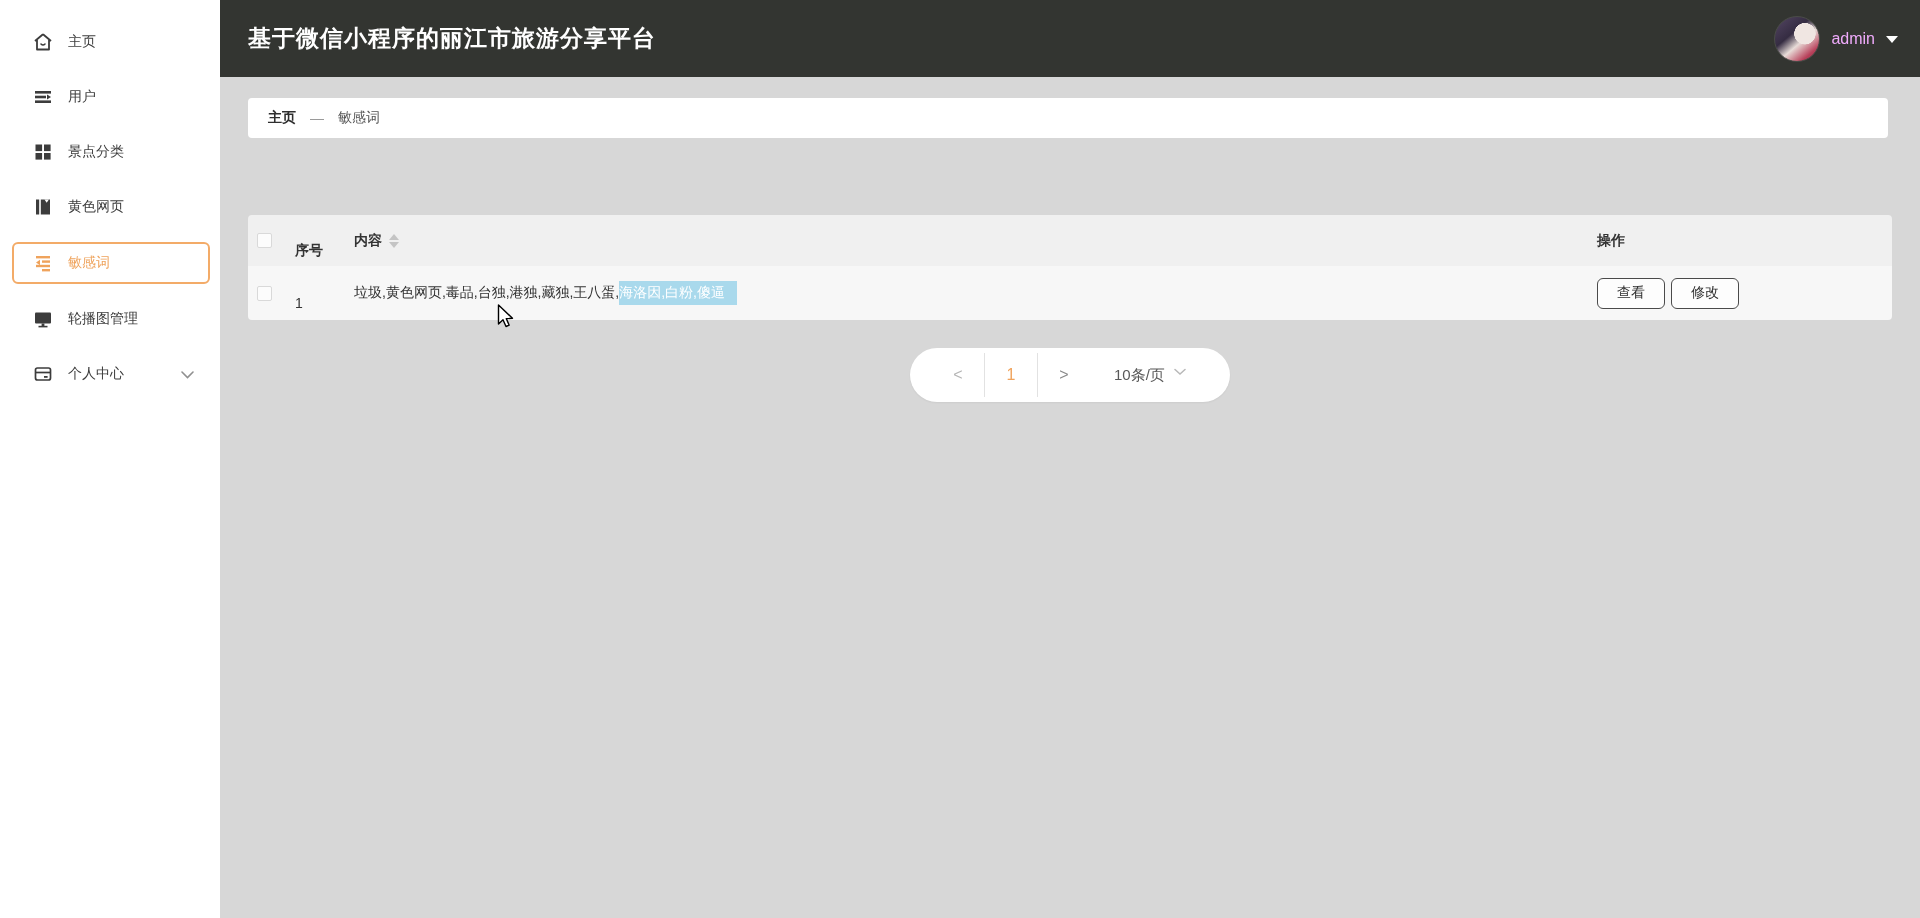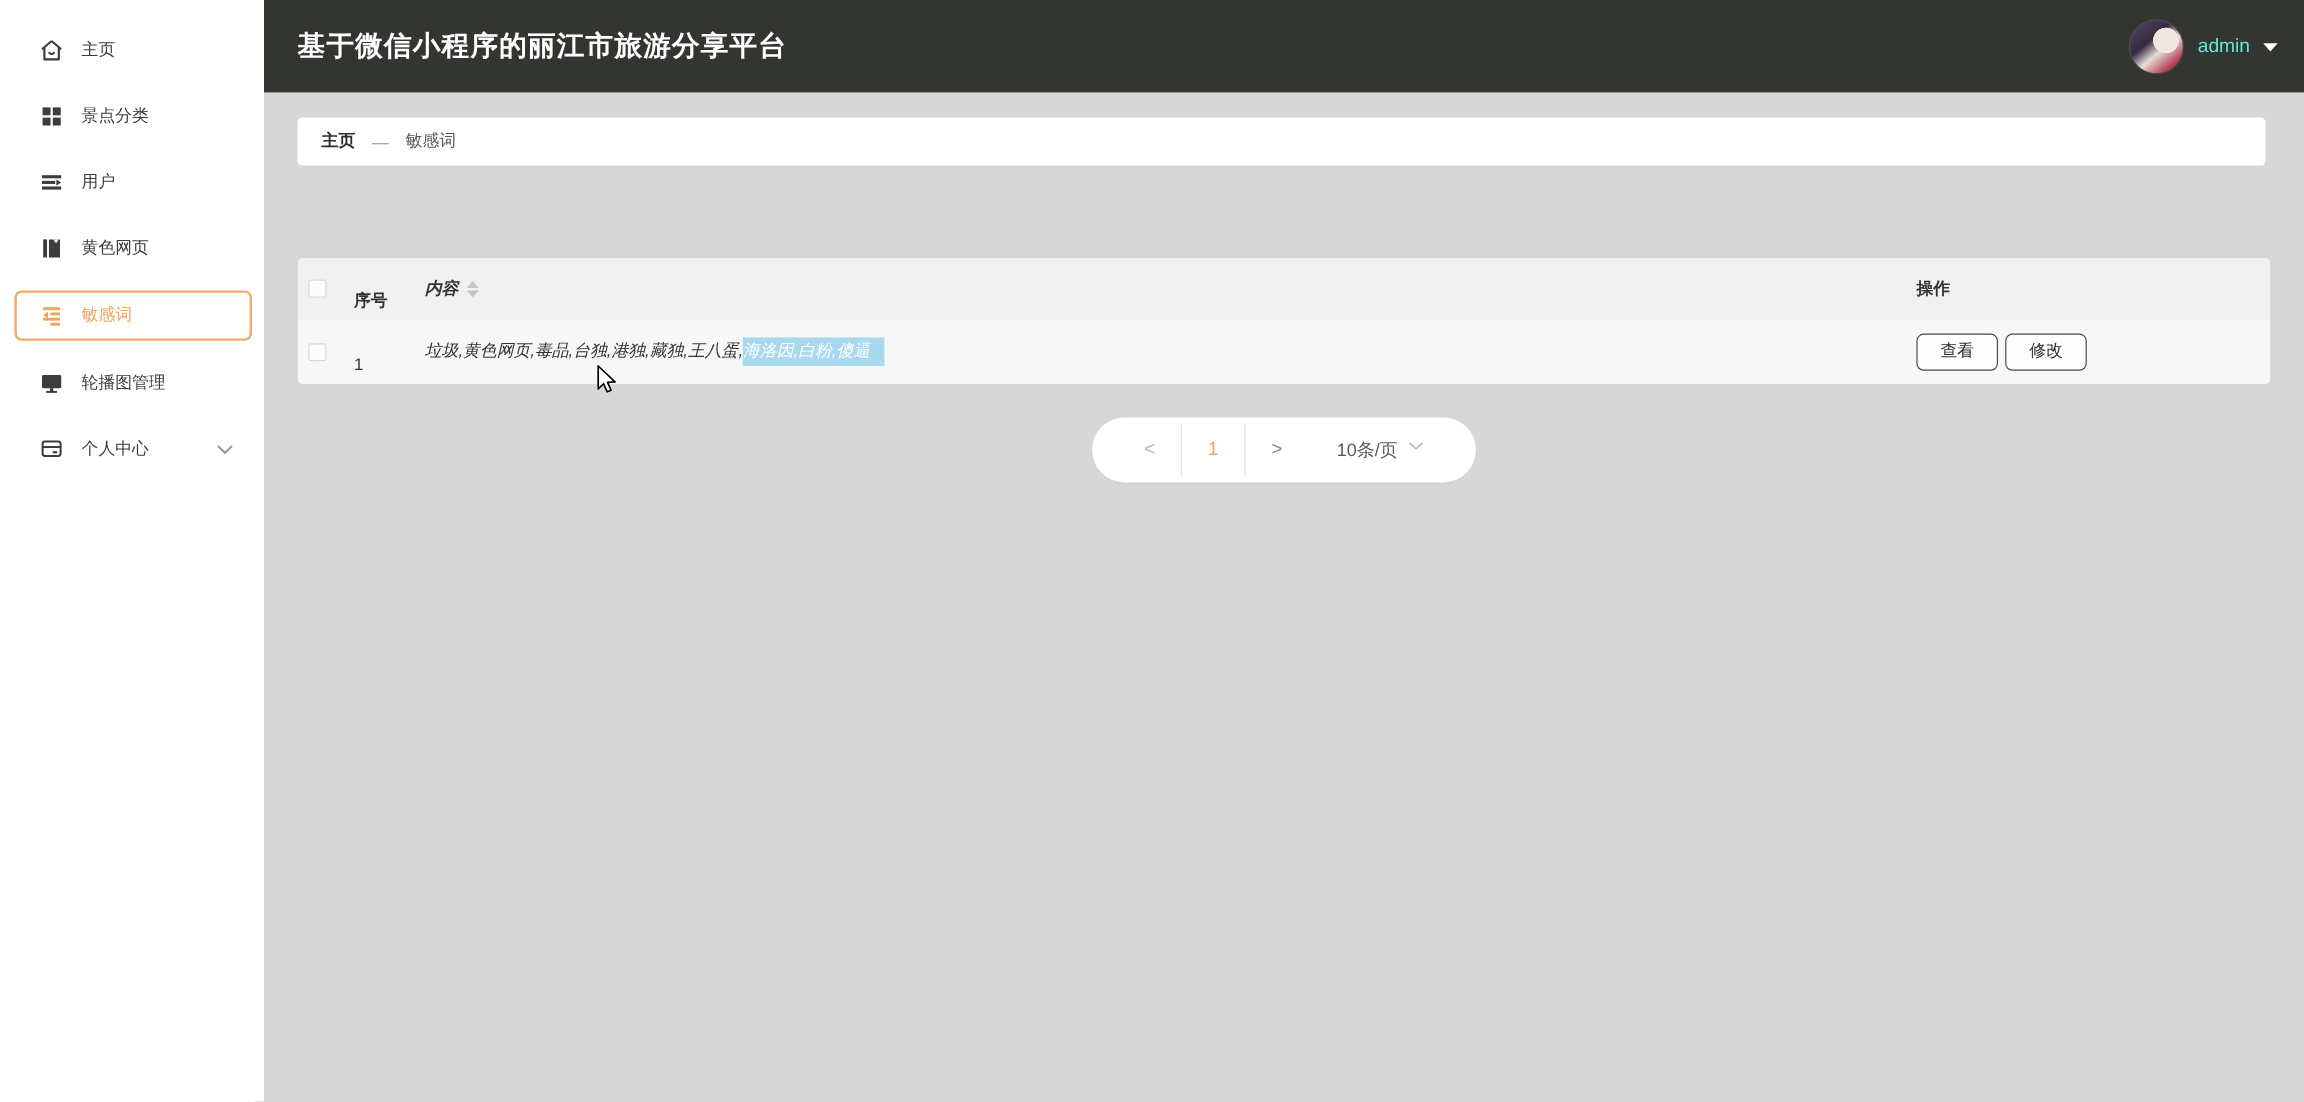--- a/index.html
+++ b/index.html
@@ -35,21 +35,21 @@
   .userbox{
     position:absolute;right:22px;top:0;height:77px;display:flex;align-items:center;gap:11px;cursor:pointer;
   }
   .avatar{
     width:46px;height:46px;border-radius:50%;overflow:hidden;
     background:
       radial-gradient(circle at 68% 38%, #f0e6e2 0 26%, rgba(0,0,0,0) 27%),
       linear-gradient(140deg,#544663 0%,#352c42 38%,#e8dcd8 58%,#b8405a 82%,#8f2f44 100%);
     border:1px solid #4a4c48;box-sizing:border-box;
   }
-  .username{color:#5eead4;font-size:16px;}
+  .username{color:#f0abfc;font-size:16px;}
   .caret-down{
     width:0;height:0;border-left:6px solid transparent;border-right:6px solid transparent;
     border-top:7px solid #ffffff;margin-top:2px;
   }
   
   .content{position:absolute;left:220px;top:77px;width:1700px;height:841px;background:#d7d7d7;}
   .breadcrumb{
     margin:21px 32px 0 28px;height:40px;background:#ffffff;border-radius:4px;
     display:flex;align-items:center;padding:0 20px;font-size:14px;gap:14px;box-sizing:border-box;
   }
@@ -59,21 +59,21 @@
   
   .table{margin:77px 28px 0 28px;border-radius:4px;overflow:hidden;}
   .thead,.trow{display:flex;align-items:center;font-size:14px;color:#333;}
   .thead{height:51px;background:#f0f0f0;font-weight:bold;}
   .trow{height:54px;background:#f7f7f7;}
   .cb{
     width:15px;height:15px;margin-left:9px;flex:0 0 15px;
     background:#fcfcfc;border:1px solid #d9d9d9;border-radius:2px;box-sizing:border-box;cursor:pointer;
   }
   .col-index{width:59px;margin-left:23px;flex:0 0 59px;margin-top:20px;}
-  .col-content{flex:1;display:flex;align-items:center;white-space:nowrap;overflow:hidden;font-style:italic;}
+  .col-content{flex:1;display:flex;align-items:center;white-space:nowrap;overflow:hidden;}
   .col-actions{width:295px;flex:0 0 295px;display:flex;align-items:center;}
   .sort{display:inline-flex;flex-direction:column;margin-left:7px;line-height:0;cursor:pointer;}
   .sort i{
     width:0;height:0;border-left:5px solid transparent;border-right:5px solid transparent;display:block;
   }
   .sort .up{border-bottom:6px solid #c4c4c4;margin-bottom:2px;}
   .sort .dn{border-top:6px solid #c4c4c4;}
   .sel{
     background:#a9d9ec;color:#ffffff;padding:3px 12px 3px 0;
   }
@@ -109,39 +109,39 @@
           <path d="M10 2.2 L18 9 M10 2.2 L2 9 M4 7.5 V17.5 H16 V7.5" fill="none" stroke="#3c3c3c" stroke-width="1.8" stroke-linejoin="round"></path>
           <path d="M8 12 q2 2 4 0" fill="none" stroke="#3c3c3c" stroke-width="1.6" stroke-linecap="round"></path>
         </svg>
     </span>
     <span>主页</span>
   </div>
 
   <div class="side-item">
     <span class="ic">
       <svg width="20" height="20" viewBox="0 0 20 20">
+          <rect x="2" y="4" width="16" height="2.6" fill="#3c3c3c"></rect>
+          <rect x="2" y="8.7" width="11" height="2.6" fill="#3c3c3c"></rect>
+          <path d="M14 7.5 L18 10 L14 12.5 Z" fill="#3c3c3c"></path>
+          <rect x="2" y="13.4" width="16" height="2.6" fill="#3c3c3c"></rect>
+        </svg>
+    </span>
+    <span>用户</span>
+  </div>
+
+  <div class="side-item">
+    <span class="ic">
+      <svg width="20" height="20" viewBox="0 0 20 20">
           <rect x="2.5" y="2.5" width="6.6" height="6.6" fill="#3c3c3c"></rect>
           <rect x="11" y="2.5" width="6.6" height="6.6" fill="#3c3c3c"></rect>
           <rect x="2.5" y="11" width="6.6" height="6.6" fill="#3c3c3c"></rect>
           <rect x="11" y="11" width="6.6" height="6.6" fill="#3c3c3c"></rect>
         </svg>
     </span>
     <span>景点分类</span>
-  </div>
-
-  <div class="side-item">
-    <span class="ic">
-      <svg width="20" height="20" viewBox="0 0 20 20">
-          <rect x="2" y="4" width="16" height="2.6" fill="#3c3c3c"></rect>
-          <rect x="2" y="8.7" width="11" height="2.6" fill="#3c3c3c"></rect>
-          <path d="M14 7.5 L18 10 L14 12.5 Z" fill="#3c3c3c"></path>
-          <rect x="2" y="13.4" width="16" height="2.6" fill="#3c3c3c"></rect>
-        </svg>
-    </span>
-    <span>用户</span>
   </div>
 
 
   <div class="side-item">
     <span class="ic">
       <svg width="20" height="20" viewBox="0 0 20 20">
           <rect x="3" y="2.5" width="3.2" height="15" fill="#3c3c3c"></rect>
           <path d="M7.8 2.5 H17 V17.5 H7.8 Z" fill="#3c3c3c"></path>
           <path d="M11.5 2.5 L13.7 5.8 L15.9 2.5 Z" fill="#ffffff"></path>
         </svg>

